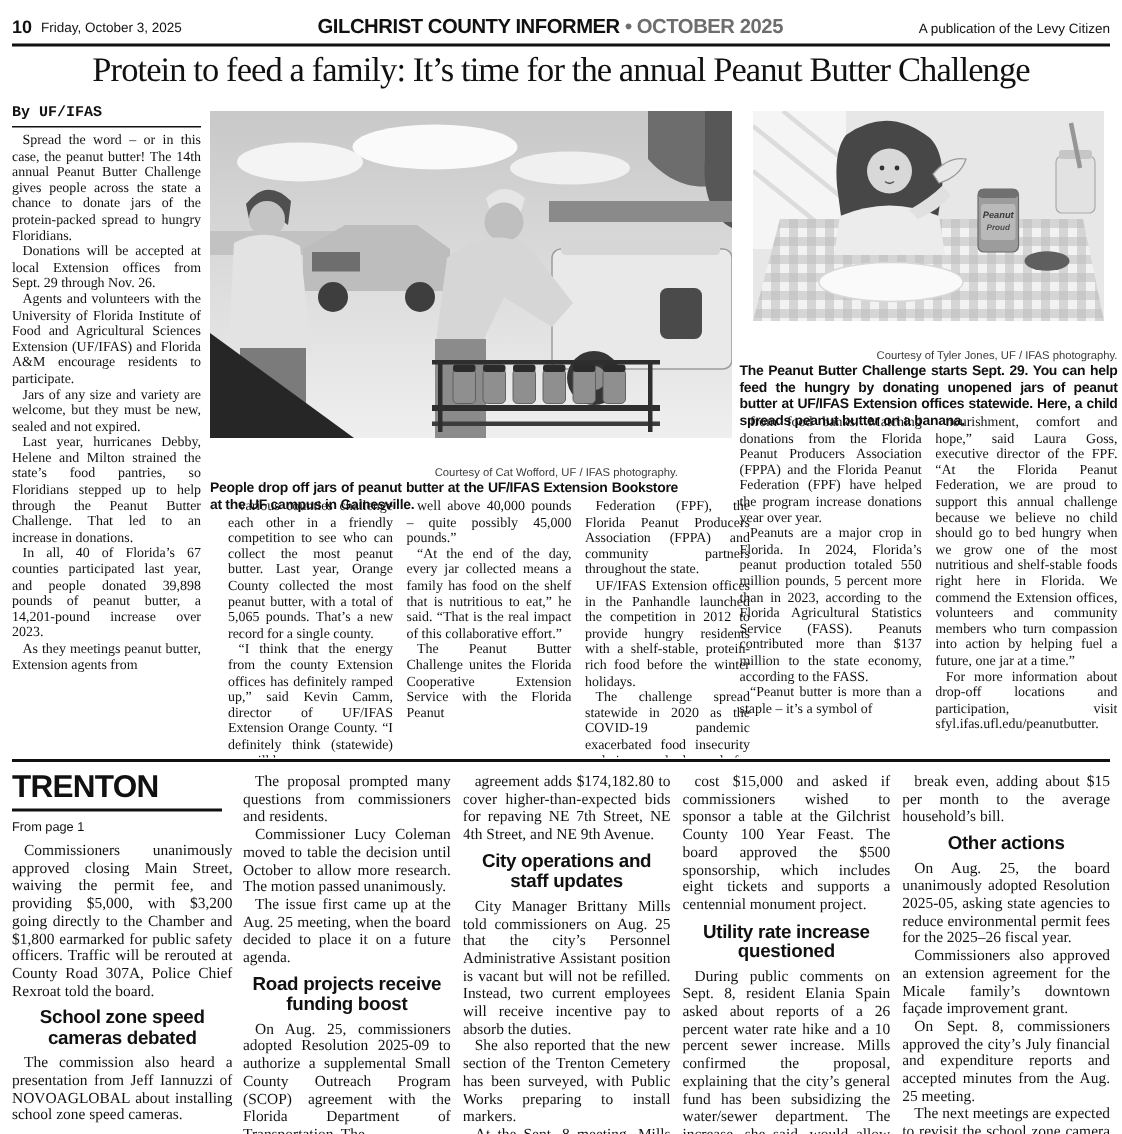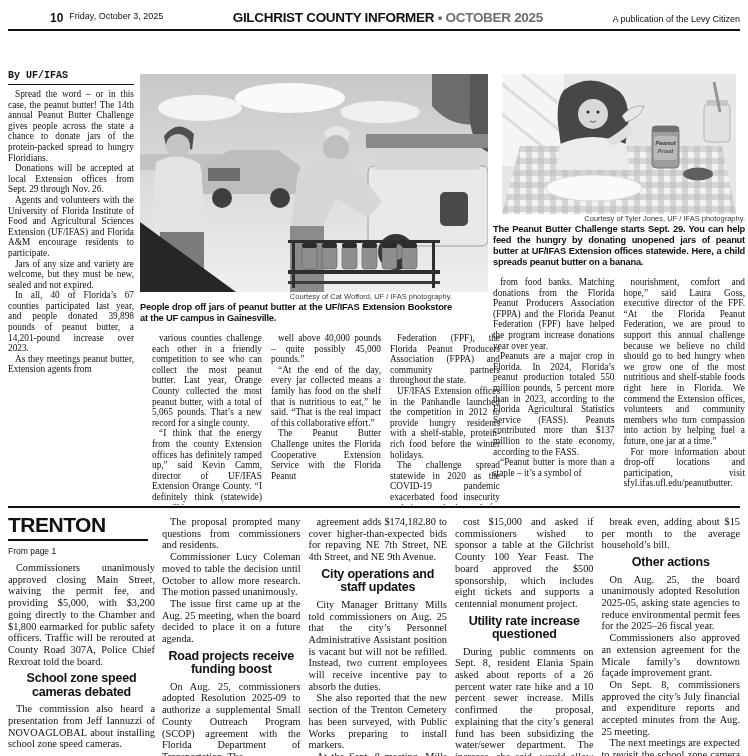--- a/index.html
+++ b/index.html
@@ -2,21 +2,21 @@
 <html><head>
 <meta charset="utf-8">
 <style>
   html,body{margin:0;padding:0;background:#ffffff;}
   #page{position:relative;width:748px;height:756px;background:#ffffff;overflow:hidden;
         color:#111;font-family:"Liberation Serif","DejaVu Serif",serif;}
   
   .hdr{position:absolute;left:8px;top:10px;width:732px;display:flex;align-items:baseline;
        justify-content:space-between;border-bottom:2.5px solid #111;padding-bottom:4px;
        font-family:"Liberation Sans","DejaVu Sans",sans-serif;}
-  .hdr-left{display:flex;align-items:flex-start;gap:6px;margin-left:42px;}
+  .hdr-left{display:flex;align-items:center;gap:6px;}
   .pageno{font-size:12px;font-weight:bold;}
   .hdr-date{font-size:9px;}
   .masthead{font-size:13.5px;font-weight:bold;letter-spacing:-0.3px;white-space:nowrap;}
   .masthead .ed{color:#6e6e6e;}
   .pubnote{font-size:9px;}
   
   .headline{position:absolute;left:8px;top:34px;width:732px;text-align:center;white-space:nowrap;
             font-size:23px;letter-spacing:-0.6px;font-weight:400;}
   .byline{position:absolute;left:8px;top:70px;width:126px;border-bottom:1.5px solid #111;
           padding-bottom:3px;font-family:Liberation Mono, monospace;
@@ -30,21 +30,21 @@
   .cols3 > div{flex:1;overflow:hidden;}
   .cols2{position:absolute;left:493px;top:277px;width:252px;height:228px;overflow:hidden;
          display:flex;gap:9px;}
   .cols2 > div{flex:1;overflow:hidden;}
   
   .photo-wrap1{position:absolute;left:140px;top:74px;width:312px;}
   .photo-wrap2{position:absolute;left:493px;top:74px;width:252px;}
   .photo{display:block;filter:grayscale(1);background:#ddd;}
   .photo-wrap2 .photo{margin:0 auto;}
   .credit{font-family:"Liberation Sans","DejaVu Sans",sans-serif;font-size:7.5px;color:#3a3a3a;
-          text-align:right;margin-top:0;}
+          text-align:right;margin-top:18px;}
   .caption{font-family:"Liberation Sans","DejaVu Sans",sans-serif;font-size:9.3px;line-height:11px;
            font-weight:bold;letter-spacing:-0.2px;margin-top:1px;text-align:justify;}
   
   .trenton-rule{position:absolute;left:8px;top:506px;width:732px;border-top:2.5px solid #111;}
   .trenton-hdr{position:absolute;left:8px;top:514px;width:147px;
                font-family:"Liberation Sans","DejaVu Sans",sans-serif;}
   .trenton-title{font-size:21px;font-weight:bold;letter-spacing:-0.5px;line-height:22px;}
   .trenton-title-rule{width:140px;border-top:2px solid #111;margin-top:3px;}
   .trenton-cont{font-size:8.5px;margin-top:5px;}
   .tbody{font-size:10.3px;line-height:11.7px;text-align:justify;}
@@ -67,27 +67,29 @@
       <span class="hdr-date">Friday, October 3, 2025</span>
     </div>
     <div class="masthead">
       <span>GILCHRIST COUNTY INFORMER</span>
       <span class="ed">•</span>
       <span class="ed">OCTOBER 2025</span>
     </div>
     <div class="pubnote">A publication of the Levy Citizen</div>
   </div>
 
+  <div class="headline">Protein to feed a family: It’s time for the annual Peanut Butter Challenge</div>
   <div class="byline">By UF/IFAS</div>
 
   <div class="col1 bodytext">
     <p>Spread the word – or in this case, the peanut butter! The 14th annual Peanut Butter Challenge gives people across the state a chance to donate jars of the protein-packed spread to hungry Floridians.</p>
     <p>Donations will be accepted at local Extension offices from Sept. 29 through Nov. 26.</p>
     <p>Agents and volunteers with the University of Florida Institute of Food and Agricultural Sciences Extension (UF/IFAS) and Florida A&amp;M encourage residents to participate.</p>
     <p>Jars of any size and variety are welcome, but they must be new, sealed and not expired.</p>
+    <p>Last year, hurricanes Debby, Helene and Milton strained the state’s food pantries, so Floridians stepped up to help through the Peanut Butter Challenge. That led to an increase in donations.</p>
     <p>In all, 40 of Florida’s 67 counties participated last year, and people donated 39,898 pounds of peanut butter, a 14,201-pound increase over 2023.</p>
     <p>As they meetings peanut butter, Extension agents from</p>
   </div>
 
   <div class="photo-wrap1">
     <svg class="photo" width="348" height="218" viewBox="0 0 348 218">
       <defs>
         <linearGradient id="sky1" x1="0" y1="0" x2="0" y2="1">
           <stop offset="0" stop-color="#c8c8c8"></stop>
             <stop offset="1" stop-color="#efefef"></stop>

